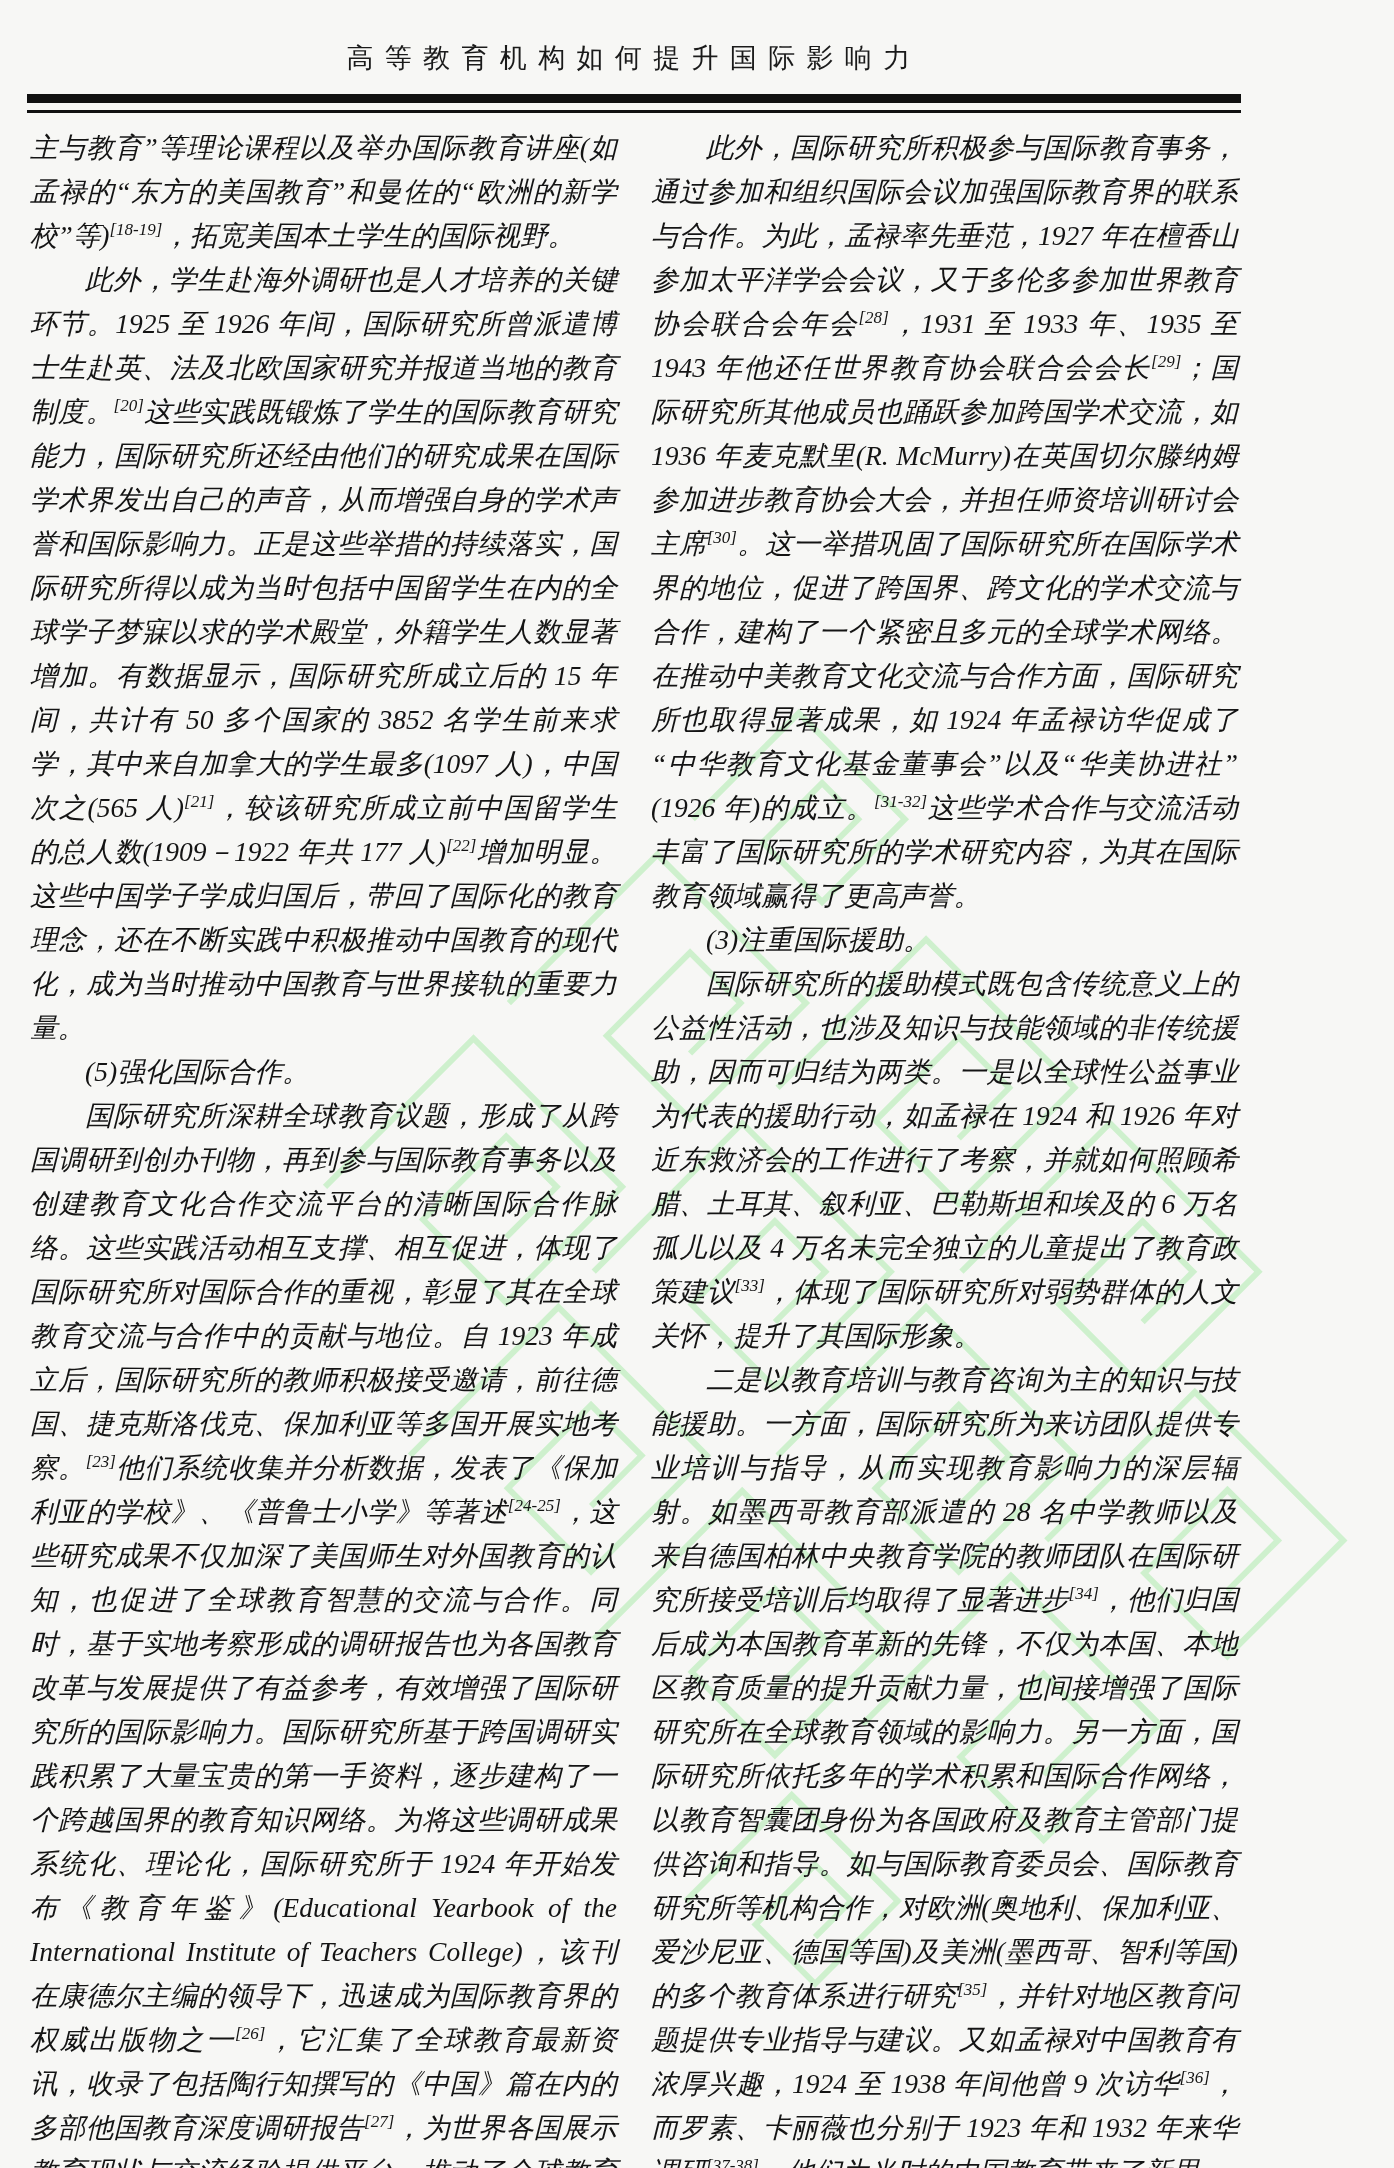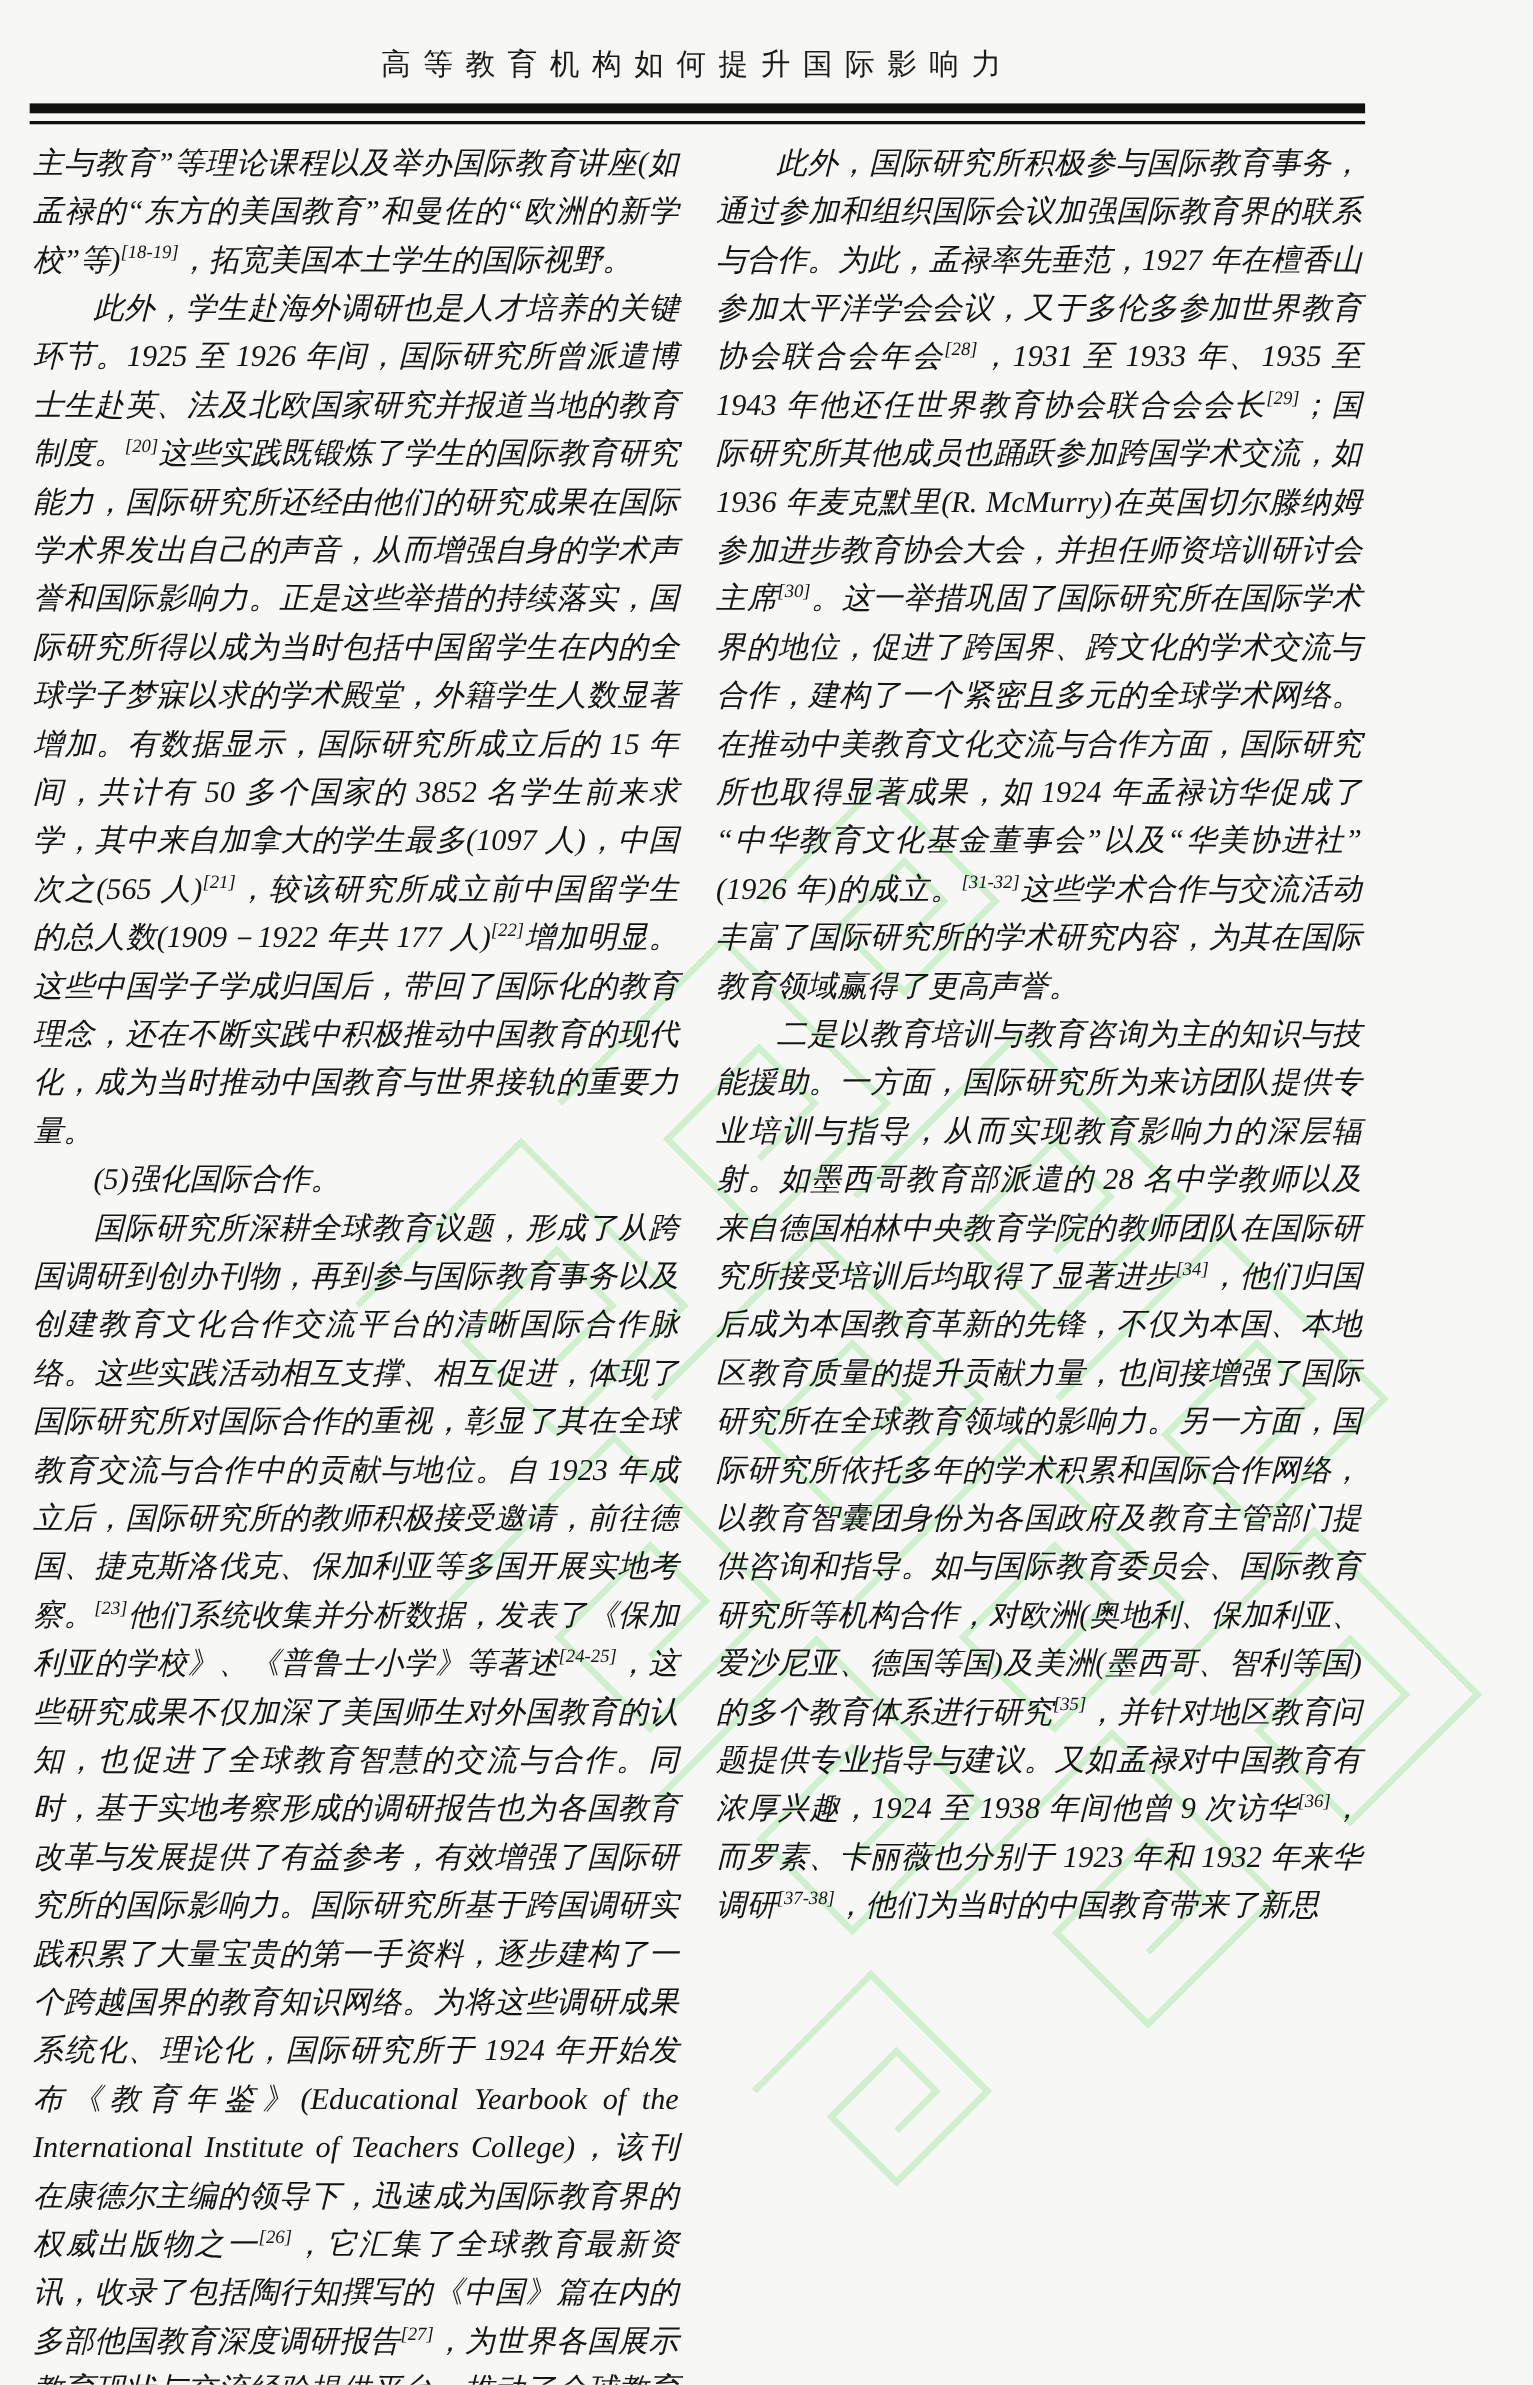--- a/index.html
+++ b/index.html
@@ -96,17 +96,19 @@
 
   <div class="columns">
     <div class="col">
         <p>主与教育”等理论课程以及举办国际教育讲座(如孟禄的“东方的美国教育”和曼佐的“欧洲的新学校”等)<sup>[18-19]</sup>，拓宽美国本土学生的国际视野。</p>
         <p class="indent">此外，学生赴海外调研也是人才培养的关键环节。1925 至 1926 年间，国际研究所曾派遣博士生赴英、法及北欧国家研究并报道当地的教育制度。<sup>[20]</sup>这些实践既锻炼了学生的国际教育研究能力，国际研究所还经由他们的研究成果在国际学术界发出自己的声音，从而增强自身的学术声誉和国际影响力。正是这些举措的持续落实，国际研究所得以成为当时包括中国留学生在内的全球学子梦寐以求的学术殿堂，外籍学生人数显著增加。有数据显示，国际研究所成立后的 15 年间，共计有 50 多个国家的 3852 名学生前来求学，其中来自加拿大的学生最多(1097 人)，中国次之(565 人)<sup>[21]</sup>，较该研究所成立前中国留学生的总人数(1909－1922 年共 177 人)<sup>[22]</sup>增加明显。这些中国学子学成归国后，带回了国际化的教育理念，还在不断实践中积极推动中国教育的现代化，成为当时推动中国教育与世界接轨的重要力量。</p>
         <p class="indent">(5)强化国际合作。</p>
         <p class="indent">国际研究所深耕全球教育议题，形成了从跨国调研到创办刊物，再到参与国际教育事务以及创建教育文化合作交流平台的清晰国际合作脉络。这些实践活动相互支撑、相互促进，体现了国际研究所对国际合作的重视，彰显了其在全球教育交流与合作中的贡献与地位。自 1923 年成立后，国际研究所的教师积极接受邀请，前往德国、捷克斯洛伐克、保加利亚等多国开展实地考察。<sup>[23]</sup>他们系统收集并分析数据，发表了《保加利亚的学校》、《普鲁士小学》等著述<sup>[24-25]</sup>，这些研究成果不仅加深了美国师生对外国教育的认知，也促进了全球教育智慧的交流与合作。同时，基于实地考察形成的调研报告也为各国教育改革与发展提供了有益参考，有效增强了国际研究所的国际影响力。国际研究所基于跨国调研实践积累了大量宝贵的第一手资料，逐步建构了一个跨越国界的教育知识网络。为将这些调研成果系统化、理论化，国际研究所于 1924 年开始发布《教育年鉴》(Educational Yearbook of the International Institute of Teachers College)，该刊在康德尔主编的领导下，迅速成为国际教育界的权威出版物之一<sup>[26]</sup>，它汇集了全球教育最新资讯，收录了包括陶行知撰写的《中国》篇在内的多部他国教育深度调研报告<sup>[27]</sup>，为世界各国展示教育现状与交流经验提供平台，推动了全球教育知识的传播与共享。</p>
       </div>
     <div class="col">
         <p class="indent">此外，国际研究所积极参与国际教育事务，通过参加和组织国际会议加强国际教育界的联系与合作。为此，孟禄率先垂范，1927 年在檀香山参加太平洋学会会议，又于多伦多参加世界教育协会联合会年会<sup>[28]</sup>，1931 至 1933 年、1935 至 1943 年他还任世界教育协会联合会会长<sup>[29]</sup>；国际研究所其他成员也踊跃参加跨国学术交流，如 1936 年麦克默里(R. McMurry)在英国切尔滕纳姆参加进步教育协会大会，并担任师资培训研讨会主席<sup>[30]</sup>。这一举措巩固了国际研究所在国际学术界的地位，促进了跨国界、跨文化的学术交流与合作，建构了一个紧密且多元的全球学术网络。在推动中美教育文化交流与合作方面，国际研究所也取得显著成果，如 1924 年孟禄访华促成了“中华教育文化基金董事会”以及“华美协进社”(1926 年)的成立。<sup>[31-32]</sup>这些学术合作与交流活动丰富了国际研究所的学术研究内容，为其在国际教育领域赢得了更高声誉。</p>
+        <p class="indent">(3)注重国际援助。</p>
+        <p class="indent">国际研究所的援助模式既包含传统意义上的公益性活动，也涉及知识与技能领域的非传统援助，因而可归结为两类。一是以全球性公益事业为代表的援助行动，如孟禄在 1924 和 1926 年对近东救济会的工作进行了考察，并就如何照顾希腊、土耳其、叙利亚、巴勒斯坦和埃及的 6 万名孤儿以及 4 万名未完全独立的儿童提出了教育政策建议<sup>[33]</sup>，体现了国际研究所对弱势群体的人文关怀，提升了其国际形象。</p>
         <p class="indent">二是以教育培训与教育咨询为主的知识与技能援助。一方面，国际研究所为来访团队提供专业培训与指导，从而实现教育影响力的深层辐射。如墨西哥教育部派遣的 28 名中学教师以及来自德国柏林中央教育学院的教师团队在国际研究所接受培训后均取得了显著进步<sup>[34]</sup>，他们归国后成为本国教育革新的先锋，不仅为本国、本地区教育质量的提升贡献力量，也间接增强了国际研究所在全球教育领域的影响力。另一方面，国际研究所依托多年的学术积累和国际合作网络，以教育智囊团身份为各国政府及教育主管部门提供咨询和指导。如与国际教育委员会、国际教育研究所等机构合作，对欧洲(奥地利、保加利亚、爱沙尼亚、德国等国)及美洲(墨西哥、智利等国)的多个教育体系进行研究<sup>[35]</sup>，并针对地区教育问题提供专业指导与建议。又如孟禄对中国教育有浓厚兴趣，1924 至 1938 年间他曾 9 次访华<sup>[36]</sup>，而罗素、卡丽薇也分别于 1923 年和 1932 年来华调研<sup>[37-38]</sup>，他们为当时的中国教育带来了新思</p>
       </div>
   </div>
 
 </div>
 
 </body></html>

